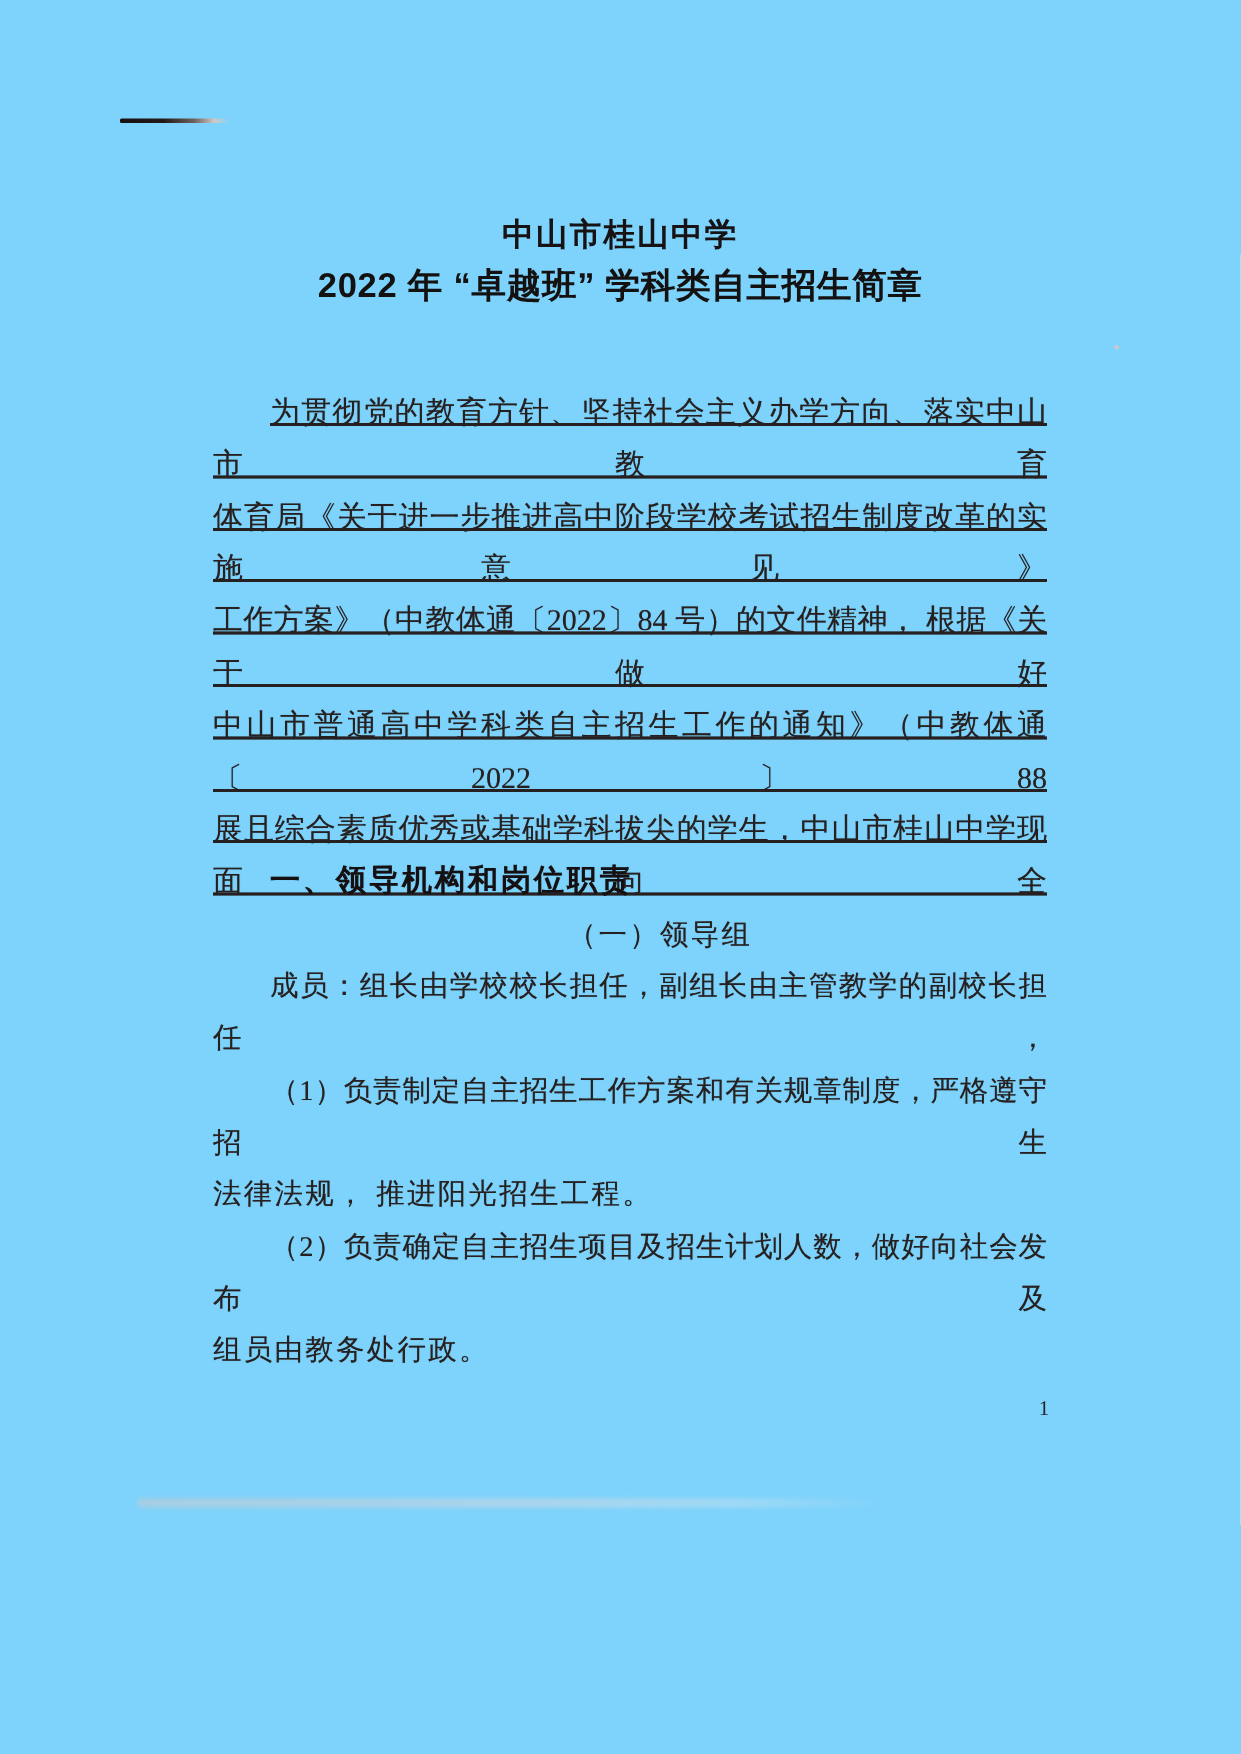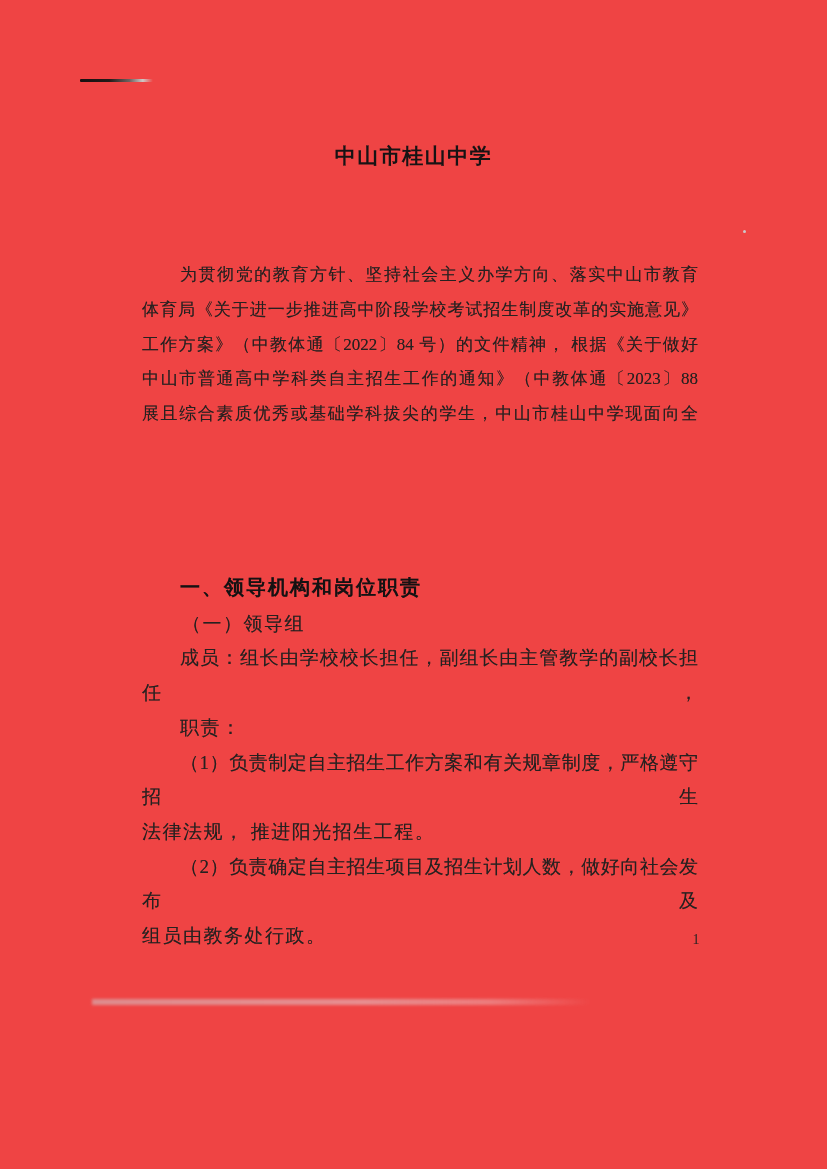--- a/index.html
+++ b/index.html
@@ -1,20 +1,20 @@
 <!DOCTYPE html>
 <html lang="zh"><head>
 <meta charset="utf-8">
 <style>
   html,body{margin:0;padding:0;background:#e9e9e9;}
   .page{
     position:relative;
     width:827px;height:1169px;
     margin:0 auto;
-    background:#ef4444;
+    background:#7dd3fc;
     overflow:hidden;
     font-family:"Liberation Serif", serif;
     color:#262120;
   }
   
   .scan-line{
     position:absolute;left:80px;top:79px;width:73px;height:3px;
     background:linear-gradient(to right,#171011 0%,#241a18 40%,#6f6361 68%,#cfc8c6 86%,rgba(255,255,255,0) 100%);
     border-radius:1px;
   }
@@ -38,71 +38,72 @@
   .title2{
     position:absolute;top:175px;left:0;width:100%;
     text-align:center;
     font-family:"Liberation Sans", sans-serif;
     font-weight:bold;font-size:23px;letter-spacing:.5px;
     color:#141111;
   }
   
   .intro{
     position:absolute;left:142px;top:258px;width:556px;
-    font-size:17px;line-height:34.8px;
+    font-size:20px;line-height:34.8px;
     text-shadow:0 0 .5px rgba(40,33,33,.5);
+    text-decoration:underline;
   }
   .sec{
     position:absolute;left:142px;top:572px;width:556px;
     font-size:19px;line-height:34.7px;
     text-shadow:0 0 .5px rgba(40,33,33,.5);
   }
   .line{letter-spacing:1.5px;white-space:nowrap;}
   .line.j{
     white-space:normal;letter-spacing:normal;
     text-align:justify;text-align-last:justify;
     text-justify:inter-character;
   }
   .ind{text-indent:38px;}
   .sec .heading{
     font-family:Liberation Mono, monospace;
     font-weight:bold;font-size:20px;letter-spacing:2px;
     color:#151112;text-indent:38px;white-space:nowrap;
   }
-  .sec .sub{text-indent:40px;}
+  .sec .sub{text-indent:40px;text-align:center;}
   .pageno{
     position:absolute;left:686px;top:932px;width:20px;
     font-family:"Liberation Serif", serif;
     font-size:14px;color:#262323;text-align:center;
   }
 </style>
 </head>
 <body>
 
 <div class="page">
 
   <div class="scan-line"></div>
   <div class="speck"></div>
   <div class="smudge"></div>
 
   <div class="title1">中山市桂山中学</div>
+  <div class="title2">2022 年 “卓越班” 学科类自主招生简章</div>
 
   <div class="intro">
     <div class="line j ind">为贯彻党的教育方针、坚持社会主义办学方向、落实中山市教育</div>
     <div class="line j">体育局《关于进一步推进高中阶段学校考试招生制度改革的实施意见》</div>
     <div class="line j">工作方案》（中教体通〔2022〕84 号）的文件精神， 根据《关于做好</div>
-    <div class="line j">中山市普通高中学科类自主招生工作的通知》（中教体通〔2023〕88</div>
+    <div class="line j">中山市普通高中学科类自主招生工作的通知》（中教体通〔2022〕88</div>
     <div class="line j">展且综合素质优秀或基础学科拔尖的学生，中山市桂山中学现面向全</div>
   </div>
 
   <div class="sec">
     <div class="heading">一、领导机构和岗位职责</div>
     <div class="line sub">（一）领导组</div>
     <div class="line j ind">成员：组长由学校校长担任，副组长由主管教学的副校长担任，</div>
-    <div class="line ind">职责：</div>
     <div class="line j ind">（1）负责制定自主招生工作方案和有关规章制度，严格遵守招生</div>
     <div class="line">法律法规， 推进阳光招生工程。</div>
     <div class="line j ind">（2）负责确定自主招生项目及招生计划人数，做好向社会发布及</div>
     <div class="line">组员由教务处行政。</div>
   </div>
 
   <div class="pageno">1</div>
 
 </div>
 

